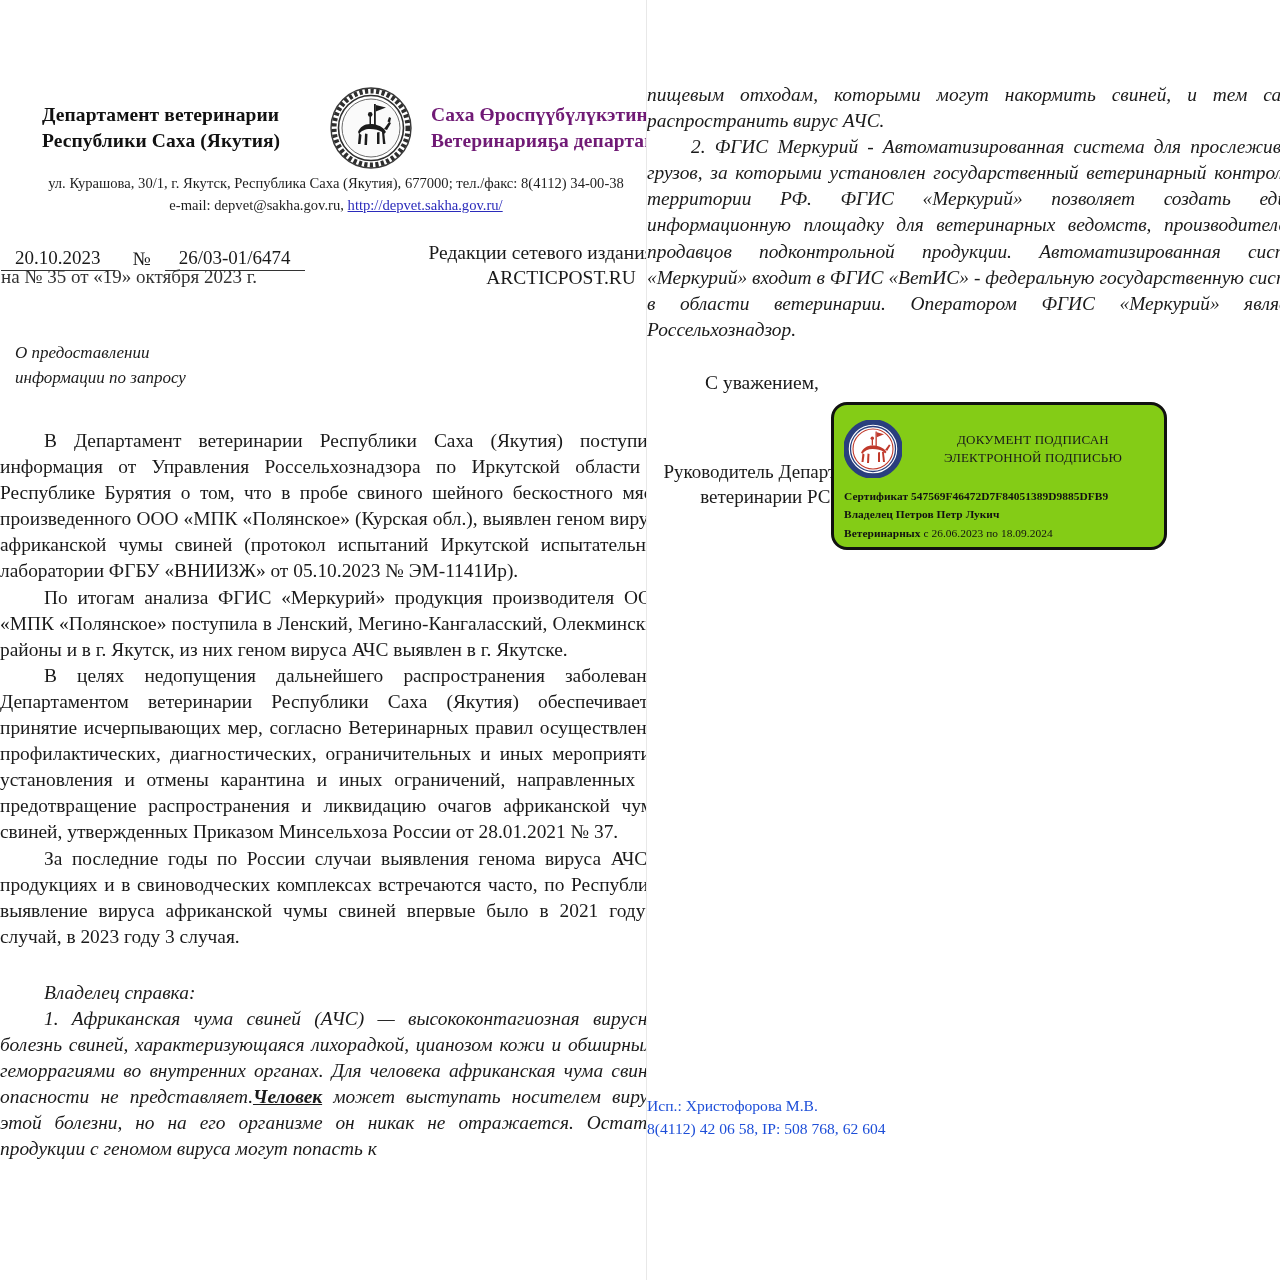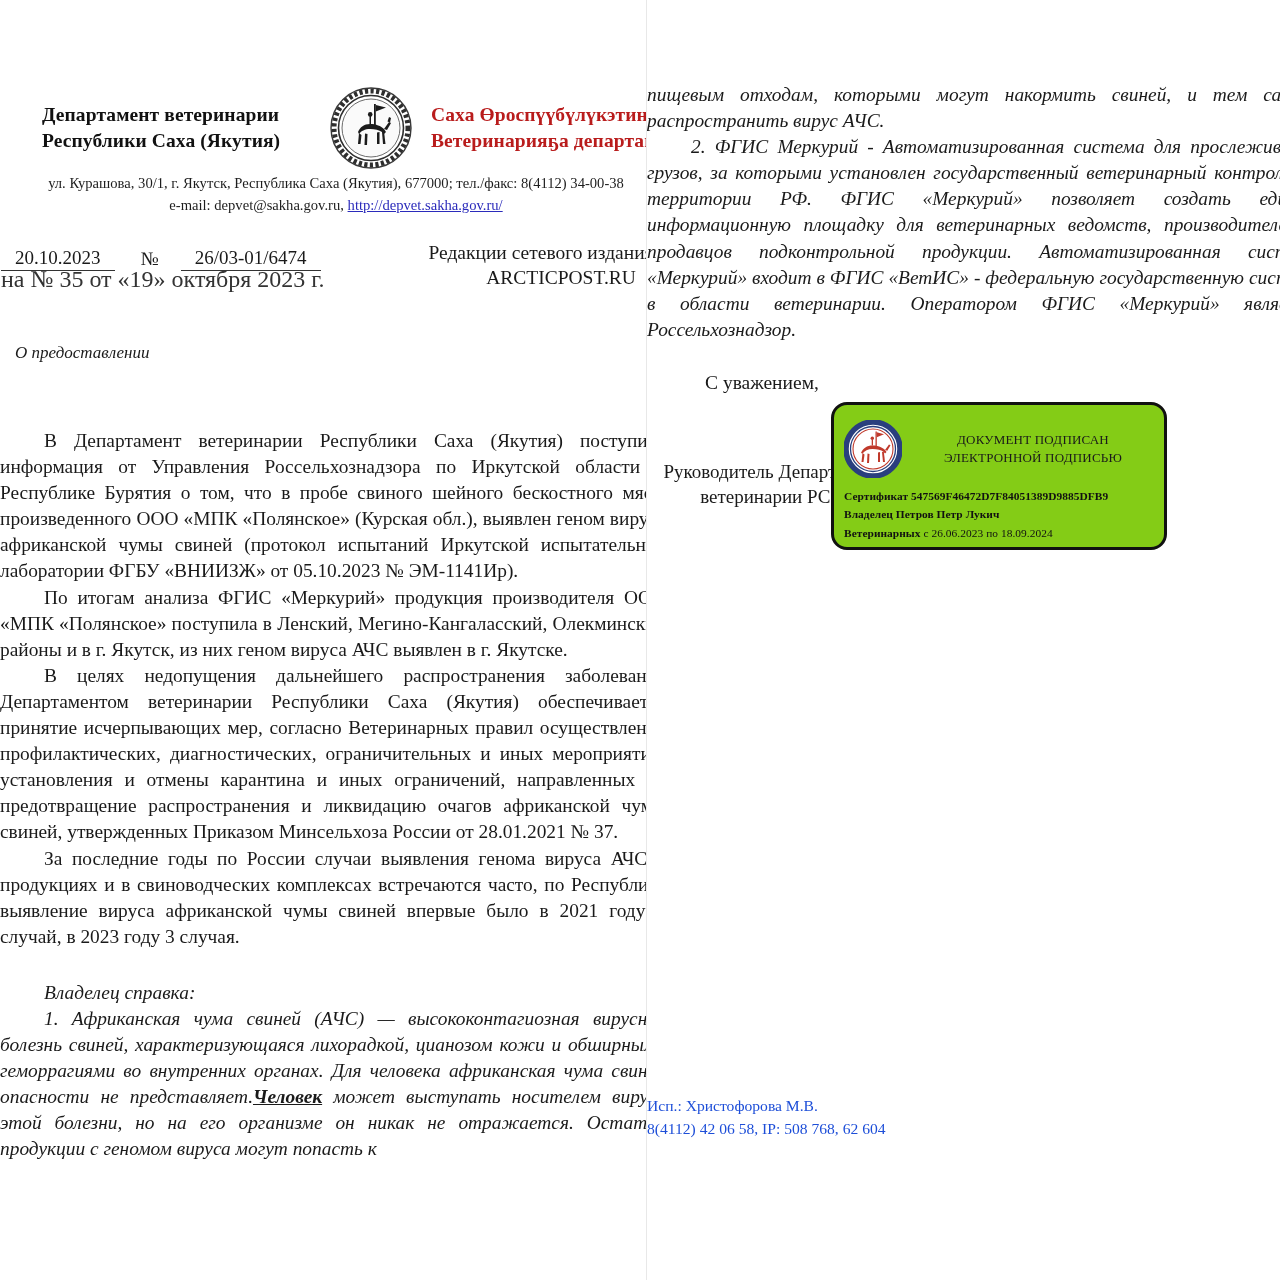--- a/index.html
+++ b/index.html
@@ -66,21 +66,21 @@
     position: relative;
   }
   .emblem svg { display:block; width:84px; height:84px; }
 
   .lh-right {
     font-weight: bold;
     font-size: 19.5px;
     line-height: 1.32;
     letter-spacing: .1px;
     white-space: nowrap;
-    color: #b91c1c;
+    color: #701a75;
   }
 
   .contacts {
     position: absolute;
     left: 0;
     top: 173px;
     width: 760px;
     text-align: center;
     font-size: 14.6px;
     line-height: 1.5;
@@ -94,35 +94,35 @@
   .refblock {
     position: absolute;
     left: 45px;
     top: 247px;
     width: 340px;
   }
   .refline {
     display: flex;
     align-items: flex-end;
     font-size: 19px;
-    gap: 20px;
+    gap: 12px;
     position: relative;
     z-index: 2;
   }
   .ref-date, .ref-num {
     border-bottom: 1.4px solid #333;
     padding: 0 14px 1px 14px;
     display: inline-block;
   }
   .ref-no-sign { padding: 0 2px 1px 6px; }
   .refline2 {
     position: absolute;
     left: 0;
     top: 19px;
-    font-size: 24px;
+    font-size: 19px;
     white-space: nowrap;
     color: #222;
     z-index: 1;
   }
   .refline2 .underlay { opacity: .92; }
 
   .addressee {
     position: absolute;
     left: 425px;
     top: 240px;
@@ -319,20 +319,21 @@
         </div>
       </div>
 
       <div class="addressee">
         <div>Редакции сетевого издания</div>
         <div class="line2">ARCTICPOST.RU</div>
       </div>
 
       <div class="subject">
         <div>О предоставлении</div>
+        <div>информации по запросу</div>
       </div>
 
       <div class="body-left">
         <p>В Департамент ветеринарии Республики Саха (Якутия) поступила информация от Управления Россельхознадзора по Иркутской области и Республике Бурятия о том, что в пробе свиного шейного бескостного мяса, произведенного ООО «МПК «Полянское» (Курская обл.), выявлен геном вируса африканской чумы свиней (протокол испытаний Иркутской испытательной лаборатории ФГБУ «ВНИИЗЖ» от 05.10.2023 № ЭМ-1141Ир).</p>
         <p>По итогам анализа ФГИС «Меркурий» продукция производителя ООО «МПК «Полянское» поступила в Ленский, Мегино-Кангаласский, Олекминский районы и в г. Якутск, из них геном вируса АЧС выявлен в г. Якутске.</p>
         <p>В целях недопущения дальнейшего распространения заболевания Департаментом ветеринарии Республики Саха (Якутия) обеспечивается принятие исчерпывающих мер, согласно Ветеринарных правил осуществления профилактических, диагностических, ограничительных и иных мероприятий, установления и отмены карантина и иных ограничений, направленных на предотвращение распространения и ликвидацию очагов африканской чумы свиней, утвержденных Приказом Минсельхоза России от 28.01.2021 № 37.</p>
         <p>За последние годы по России случаи выявления генома вируса АЧС в продукциях и в свиноводческих комплексах встречаются часто, по Республике выявление вируса африканской чумы свиней впервые было в 2021 году 1 случай, в 2023 году 3 случая.</p>
         <div class="spacer"></div>
         <p class="ital">Владелец справка:</p>
         <p class="ital"><span>1. Африканская чума свиней (АЧС) — высококонтагиозная вирусная болезнь свиней, характеризующаяся лихорадкой, цианозом кожи и обширными геморрагиями во внутренних органах. Для человека африканская чума свиней опасности не представляет.</span><b>Человек</b><span> может выступать носителем вируса этой болезни, но на его организме он никак не отражается. Остатки продукции с геномом вируса могут попасть к</span></p>

